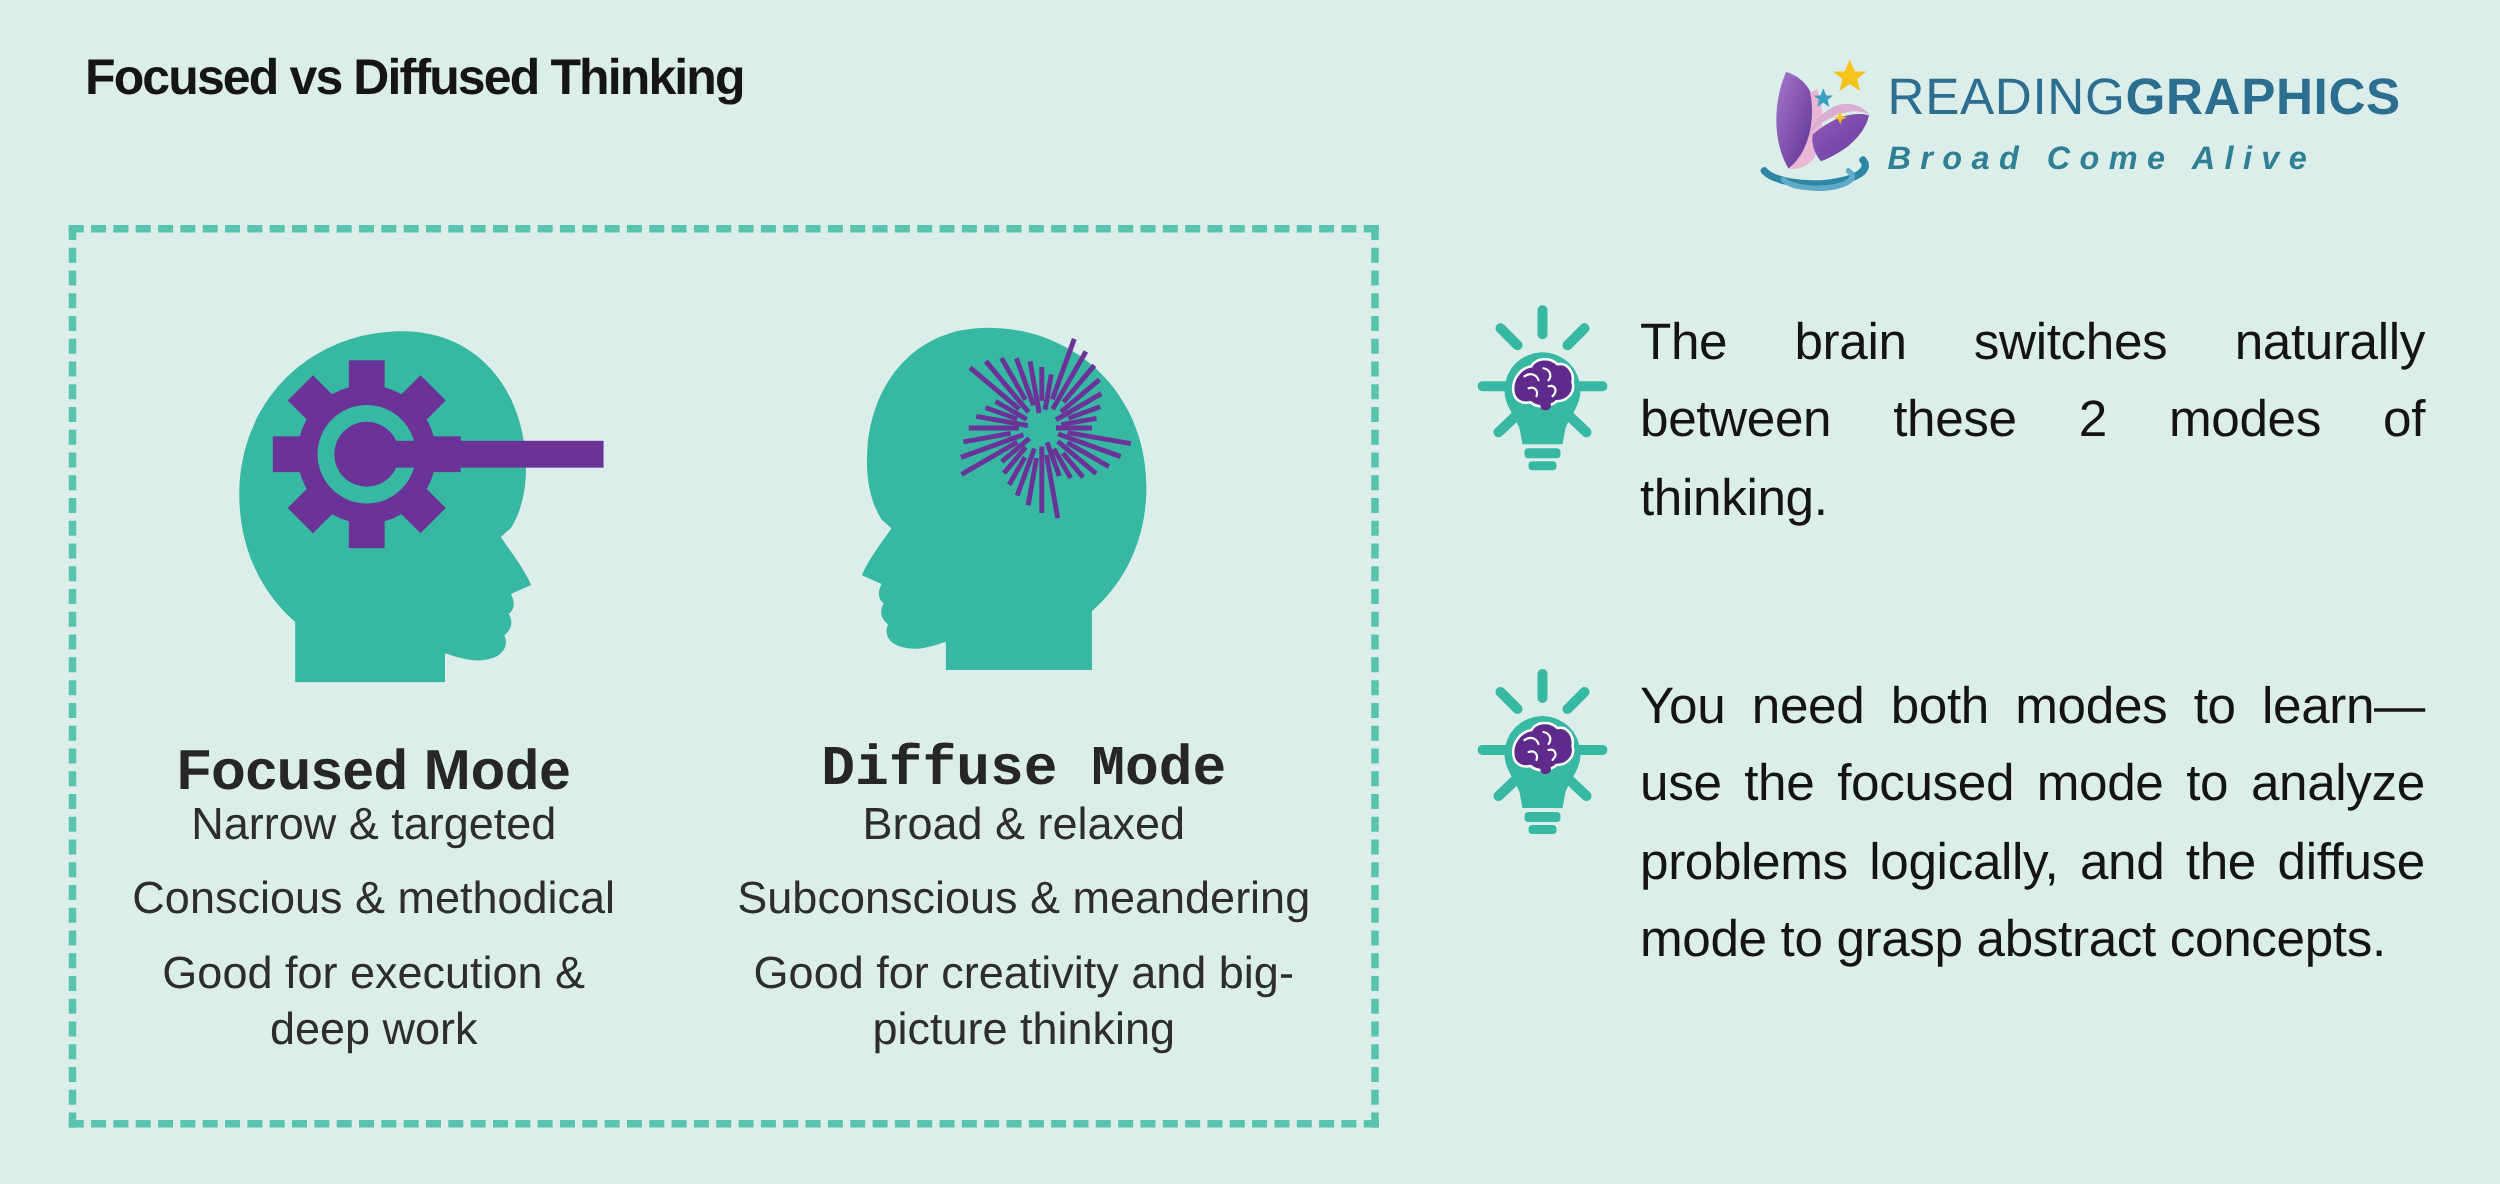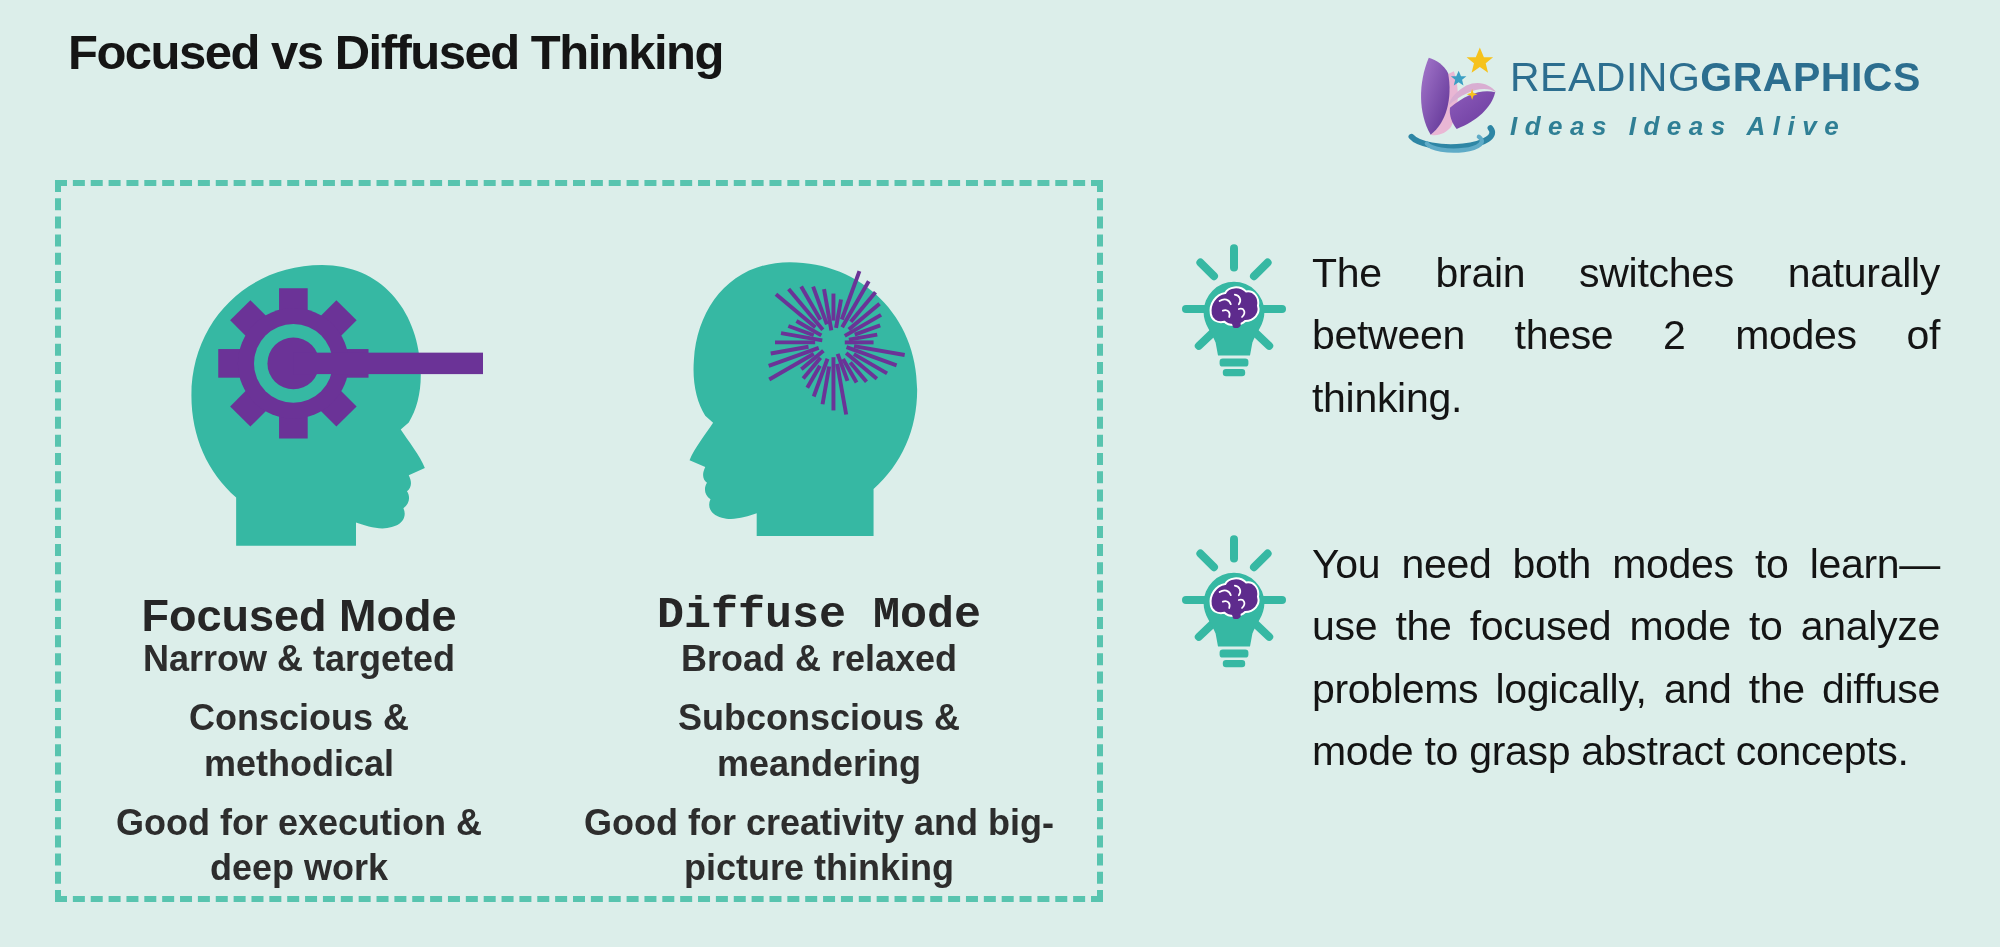--- a/index.html
+++ b/index.html
@@ -6,22 +6,22 @@
   html,body { background:#dceeea; }
   body { font-family:"Liberation Sans", sans-serif; }
 
   .canvas{
     position:relative; width:2000px; height:947px;
     background:#dceeea; overflow:hidden;
   }
 
   
   .page-title{
-    position:absolute; left:68px; top:24px;
-    font-size:49px; font-weight:800; letter-spacing:-1.5px;
+    position:absolute; left:68px; top:40px;
+    font-size:40px; font-weight:800; letter-spacing:-1.5px;
     color:#151515; white-space:nowrap;
   }
 
   
   .logo{ position:absolute; left:1396px; top:40px; display:flex; align-items:flex-start;justify-content:flex-end; }
   .logo-icon{ width:106px; height:124px; flex:none; }
   .logo-textcol{ margin-left:8px; padding-top:14px; }
   .logo-name{ font-size:41px; letter-spacing:0.5px; color:#2c6e8f; font-weight:400; white-space:nowrap; }
   .logo-name .bold{ font-weight:800; }
   .logo-tagline{ margin-top:10px; font-size:26px; font-style:italic; font-weight:600;
@@ -32,21 +32,21 @@
     position:absolute; left:55px; top:180px; width:1048px; height:722px;
     border:6px dashed #58c4af;
   }
   .head1{ position:absolute; left:100px; top:52px; width:322px; height:308px; }
   .head2{ position:absolute; left:622px; top:50px; width:266px; height:300px; }
 
   .mode-name{ position:absolute; text-align:center; font-size:45px; font-weight:800; color:#262626;margin-top:32px; }
   .mode-name.m1{ left:28px;  top:372px; width:420px; }
   .mode-name.m2{ left:528px; top:372px; width:460px;font-family:Liberation Mono, monospace; }
 
-  .traits{ position:absolute; text-align:center; font-size:36px; color:#2d2d2d; line-height:1.26;font-weight:bold; }
+  .traits{ position:absolute; text-align:center; font-size:36px; color:#2d2d2d; line-height:1.26; }
   .traits.t1{ left:28px;  top:450px; width:420px; }
   .traits.t2{ left:518px; top:450px; width:480px; }
   .trait{ margin-bottom:14px; }
 
   
   .notes{ position:absolute; left:1182px; top:242px; width:760px; }
   .note{ display:flex; align-items:flex-start; }
   .note + .note{ margin-top:104px; }
   .bulb{ width:104px; height:138px; flex:none; margin-top:2px; }
   .note-text{
@@ -84,21 +84,21 @@
       <path d="M34,16 C23,42 23,74 36,96 C52,84 59,58 54,32 C50,24 42,18 34,16 Z" fill="url(#gradP)"></path>
       <path d="M104,52 C92,44 72,50 54,66 C57,57 64,50 73,45 C86,39 98,44 104,52 Z" fill="#d9aed2"></path>
       <path d="M56,68 C72,54 90,48 103,52 C99,68 84,82 63,90 C58,84 55,76 56,68 Z" fill="url(#gradP2)"></path>
 
       <use href="#star5" transform="translate(87,20) scale(1.45)" fill="#f6c21c"></use>
       <use href="#star5" transform="translate(65,38) scale(0.85)" fill="#3b9fc4"></use>
       <use href="#star4" transform="translate(79,54) scale(0.8)" fill="#f6c21c"></use>
     </svg>
     <div class="logo-textcol">
       <div class="logo-name"><span>READING</span><span class="bold">GRAPHICS</span></div>
-      <div class="logo-tagline">Ideas Ideas Alive</div>
+      <div class="logo-tagline">Broad Come Alive</div>
     </div>
   </div>
 
   <div class="compare-box">
 
     <svg class="head1" viewBox="0 0 360 344" aria-hidden="true">
       <path d="M84,344 L84,290 C52,262 34,222 34,176 C34,92 98,30 180,30 C246,30 286,80 290,142 C292,168 287,190 277,206 L268,214 C276,226 290,244 295,257 L277,265 C281,273 280,279 275,283 C279,289 278,297 271,302 C275,310 271,320 258,323 C245,327 230,322 218,318 L218,344 Z" fill="#36b8a3"></path>
       <g transform="translate(148,140)">
         <g fill="#6b3397">
           <rect x="-16" y="-84" width="32" height="168"></rect>

